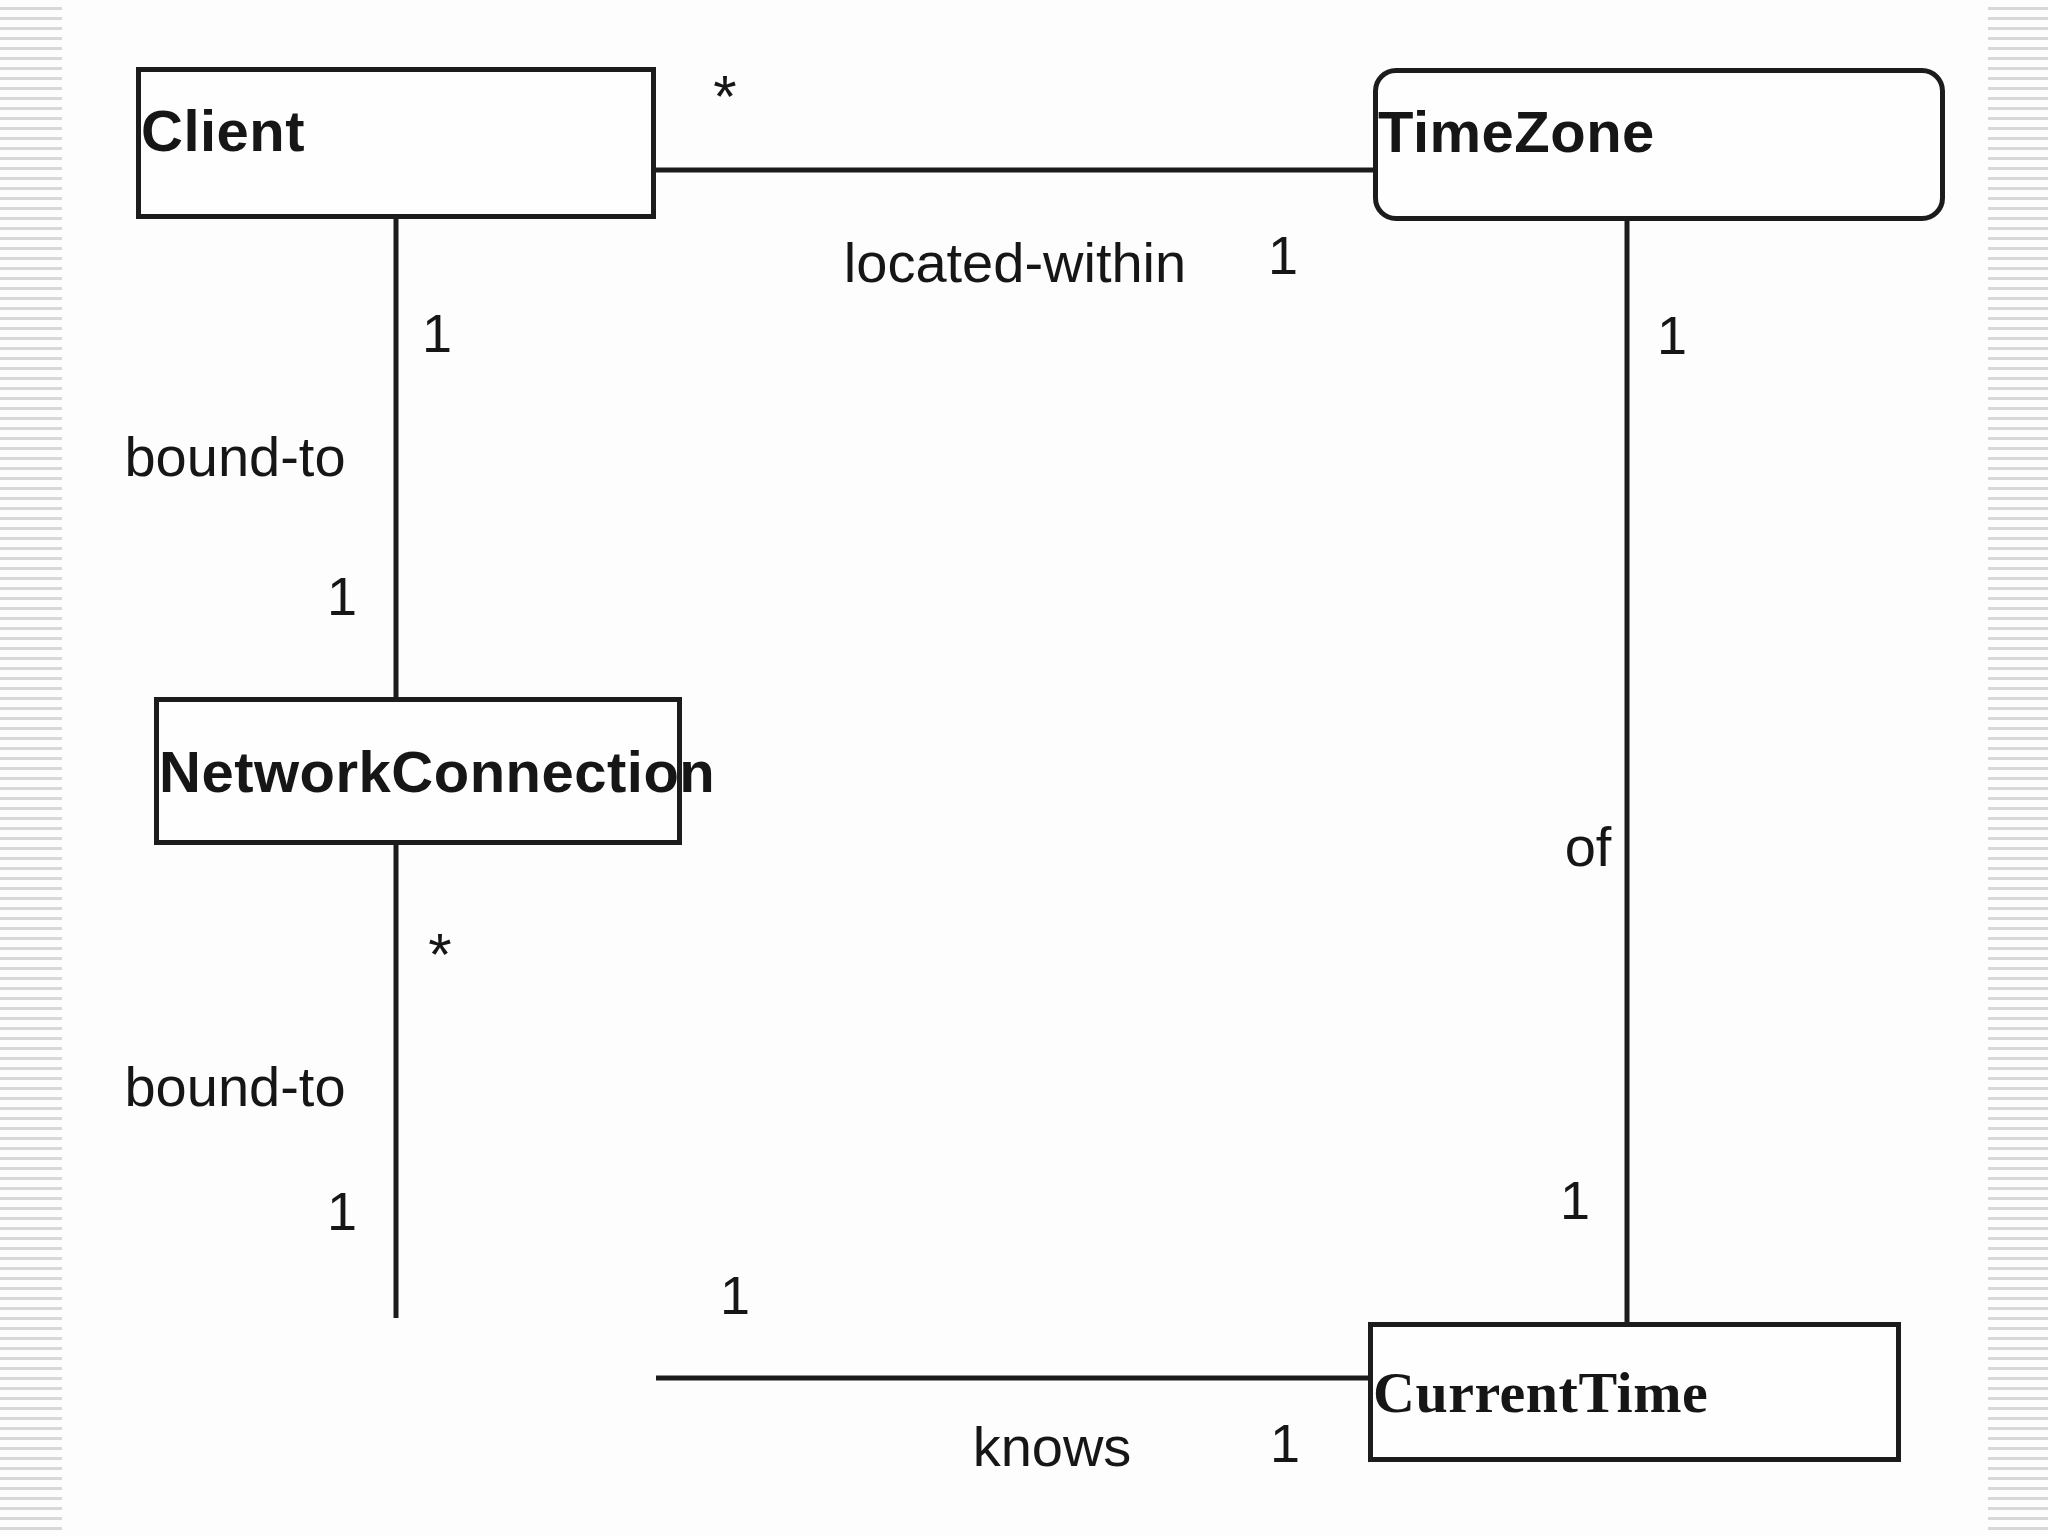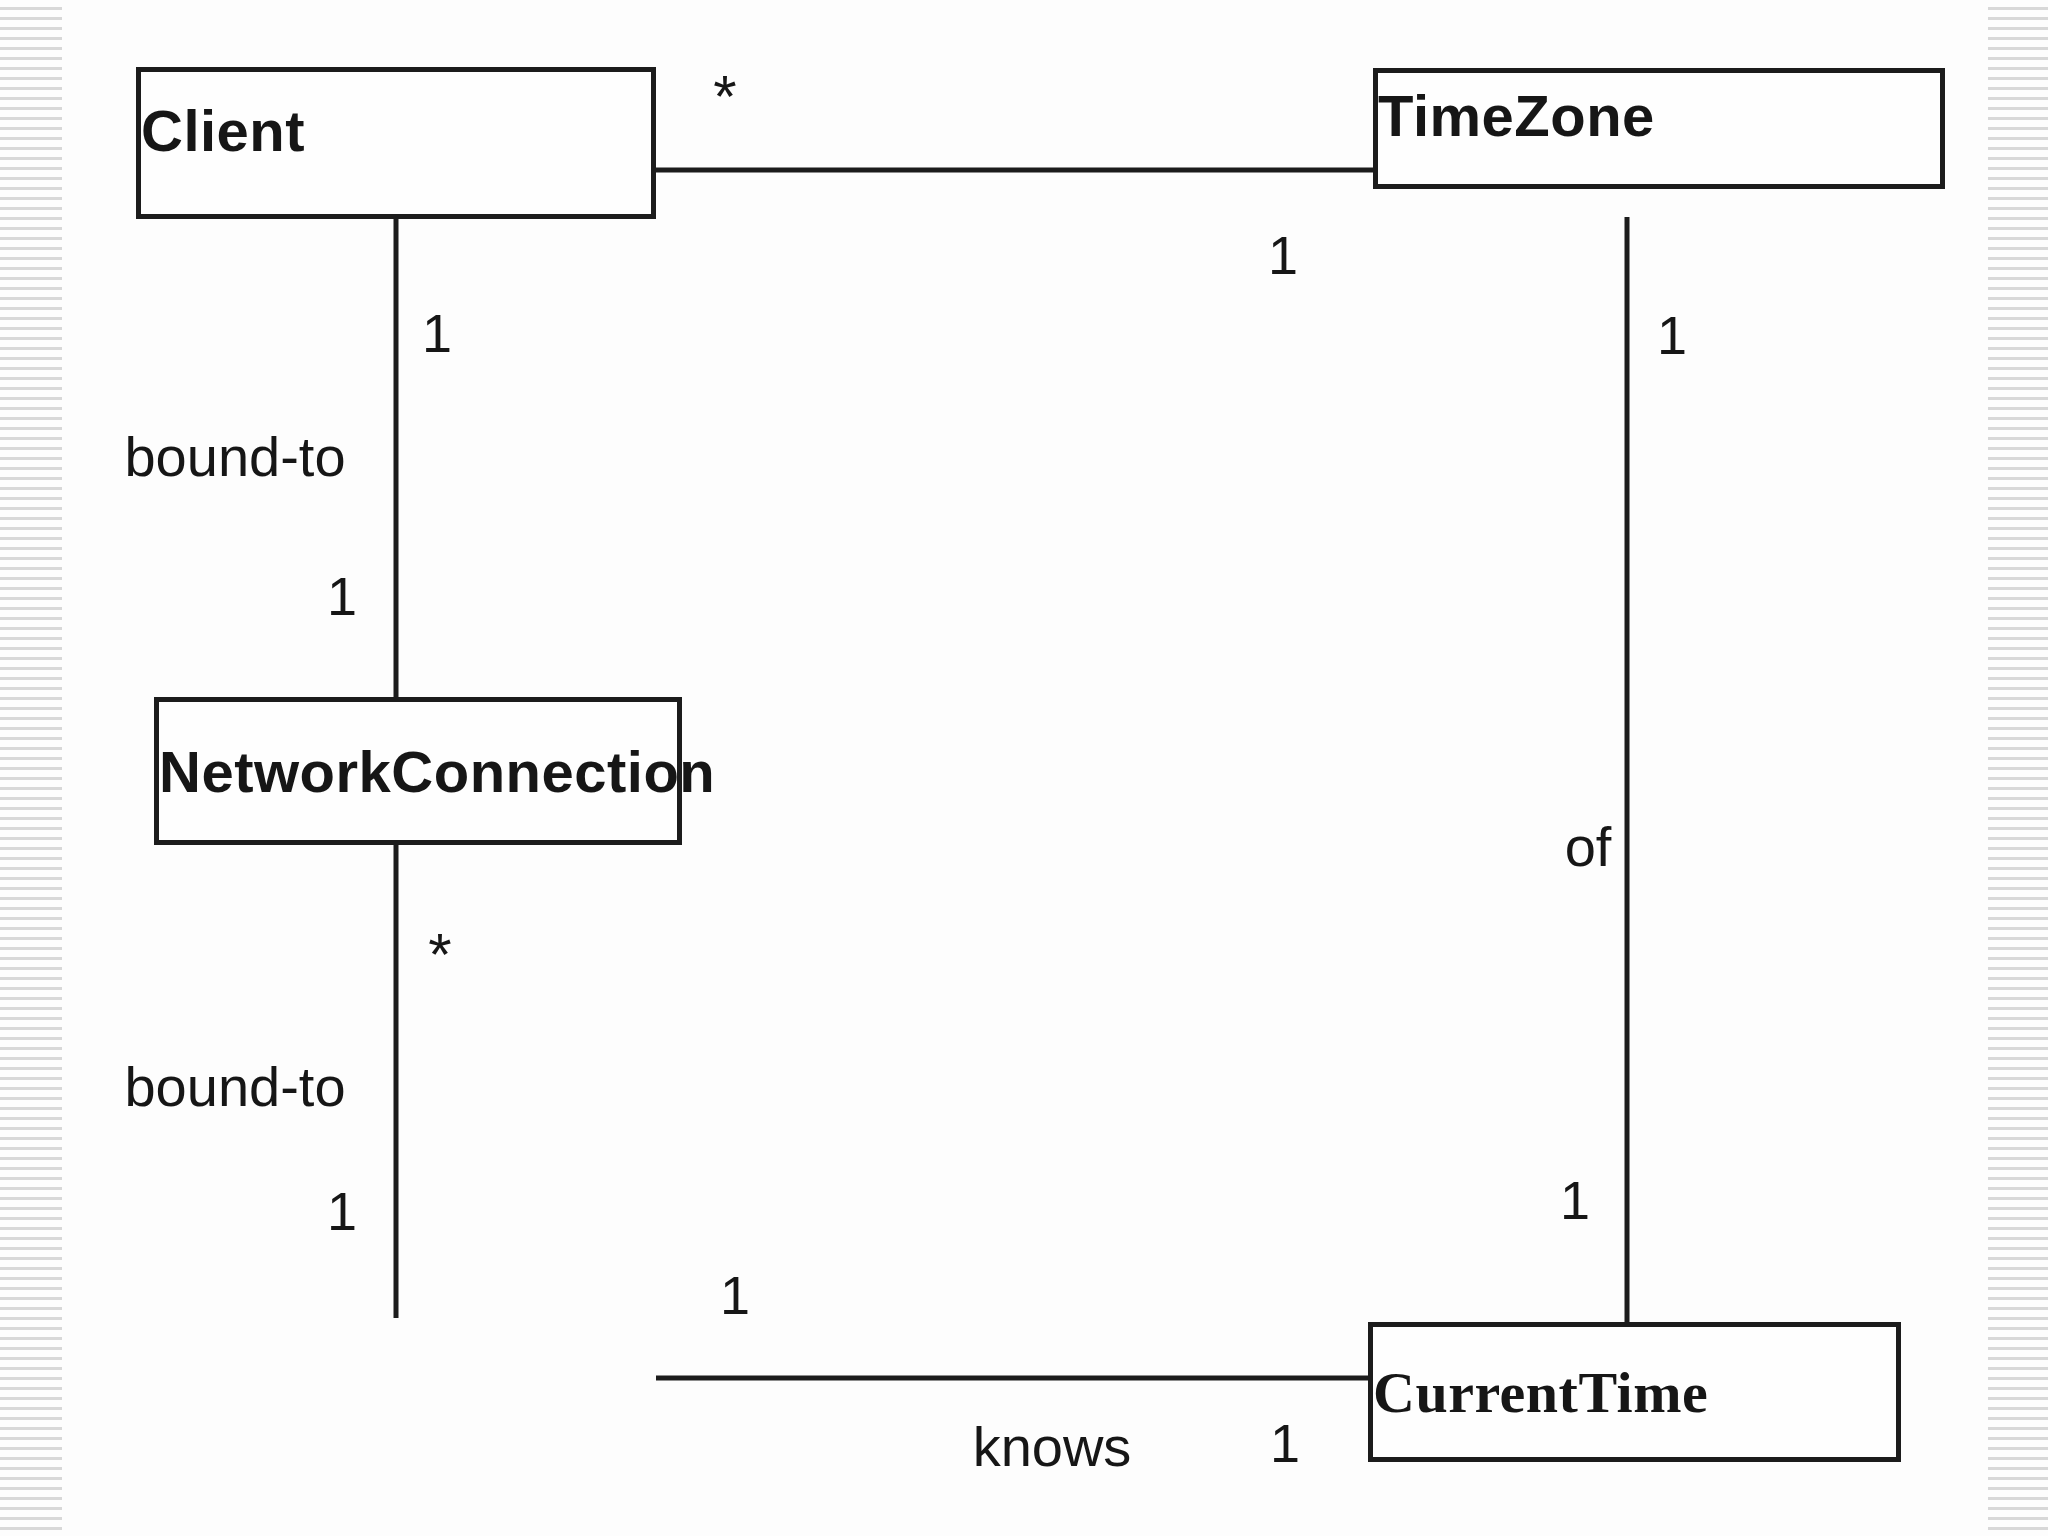--- a/index.html
+++ b/index.html
@@ -51,21 +51,21 @@
     align-items: center;
     justify-content: flex-start;
     font-weight: bold;
     font-size: 58px;
     letter-spacing: 0.5px;
     white-space: nowrap;
   }
   .entity.lifted { padding-bottom: 26px; } 
 
   #box-client      { left: 136px;  top: 67px;   width: 520px; height: 152px; }
-  #box-timezone    { left: 1373px; top: 68px;   width: 572px; height: 121px; }
+  #box-timezone    { left: 1373px; top: 68px;   width: 572px; height: 153px; border-radius: 23px; }
   #box-network     { left: 154px;  top: 697px;  width: 528px; height: 148px; }
   #box-server      { left: 136px;  top: 1316px; width: 522px; height: 150px; }
   #box-currenttime { left: 1368px; top: 1322px; width: 533px; height: 140px; font-family: Liberation Serif, serif; }
 
   
   .lbl {
     position: absolute;
     transform: translate(-50%, -50%);
     font-size: 56px;
     line-height: 1;
@@ -120,20 +120,21 @@
 
   <div class="entity" id="box-network">
     <span>NetworkConnection</span>
   </div>
 
 
   <div class="entity" id="box-currenttime">
     <span>CurrentTime</span>
   </div>
 
+  <span class="lbl" id="lbl-located-within">located-within</span>
   <span class="lbl star" id="lbl-star-client">*</span>
   <span class="lbl mult" id="lbl-one-timezone">1</span>
 
   <span class="lbl" id="lbl-bound-to-upper">bound-to</span>
   <span class="lbl mult" id="lbl-one-client-bottom">1</span>
   <span class="lbl mult" id="lbl-one-network-top">1</span>
 
   <span class="lbl" id="lbl-bound-to-lower">bound-to</span>
   <span class="lbl star" id="lbl-star-network">*</span>
   <span class="lbl mult" id="lbl-one-server-top">1</span>

